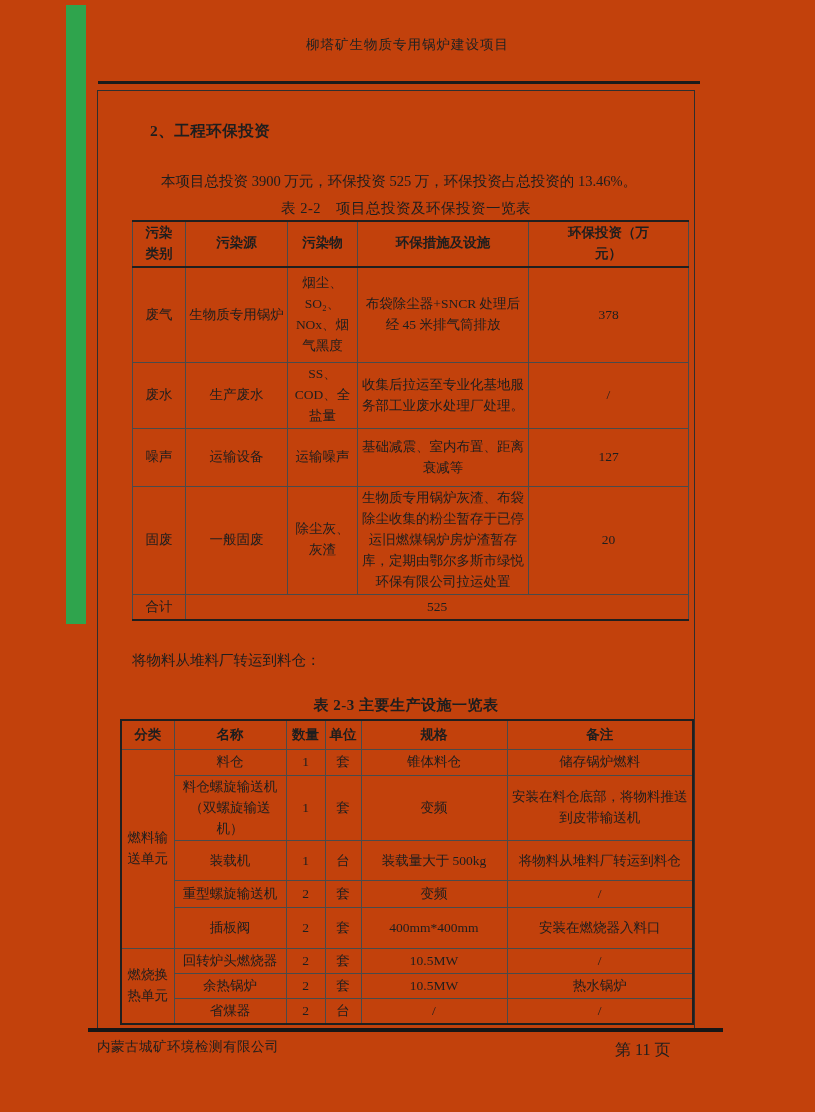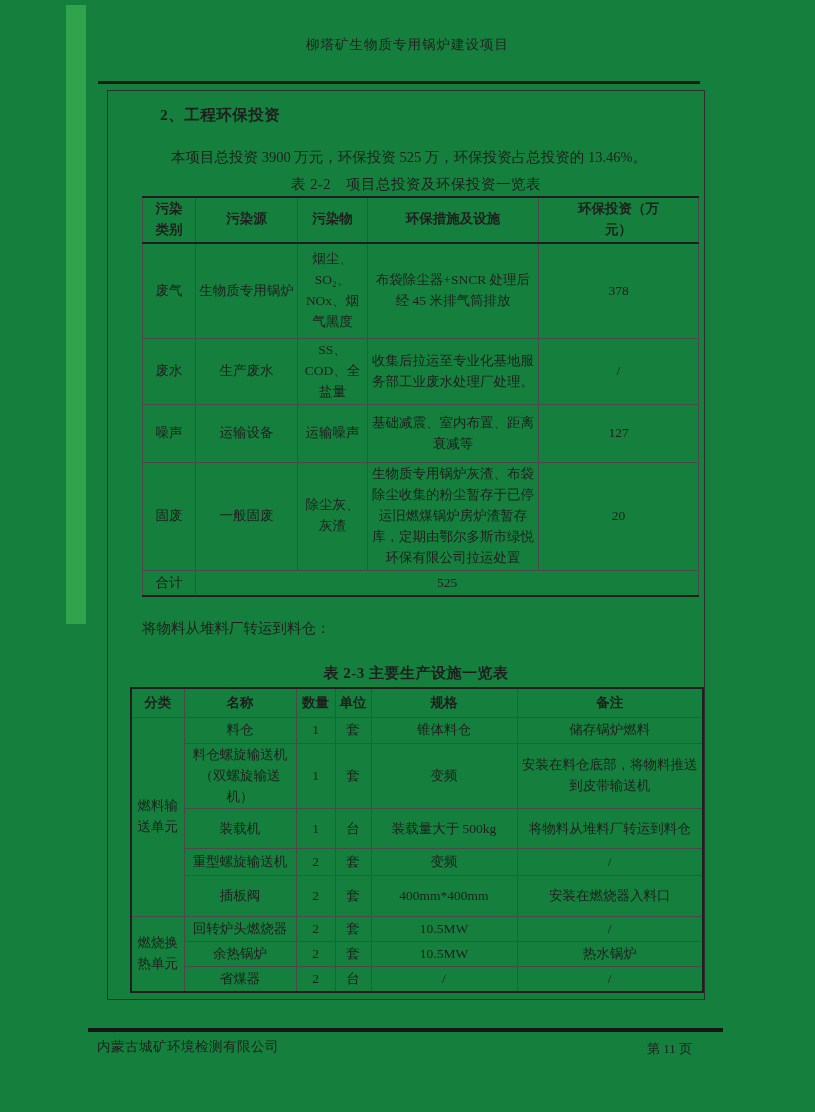--- a/index.html
+++ b/index.html
@@ -1,65 +1,65 @@
 <!DOCTYPE html>
 <html><head>
 <meta charset="utf-8">
 <style>
   * { margin:0; padding:0; box-sizing:border-box; }
   html,body { background:#ffffff; }
   .page {
     position:relative;
     width:815px; height:1112px;
-    background:#15803d;
+    background:#c2410c;
     color:#1e1e1e;
     font-family:"Liberation Serif","DejaVu Serif",serif;
     overflow:hidden;
   }
   .green-bar {
     position:absolute; left:66px; top:5px; width:20px; height:619px;
     background:#2fa44d;
   }
   .header-title {
     position:absolute; top:36px; left:0; width:100%;
     text-align:center; font-size:13.5px; letter-spacing:1px; color:#222;
   }
   .top-rule {
     position:absolute; left:98px; top:81px; width:602px; height:3px;
     background:#1b1b1b;
   }
   .content-box {
-    position:absolute; left:107px; top:90px; width:598px;
+    position:absolute; left:97px; top:90px; width:598px;
     border:1.5px solid #2e2e2e;
-    padding:6px 14px 6px 34px;
+    padding:22px 14px 6px 34px;
     background:transparent;
   }
   .sec-title { font-size:15.5px; font-weight:bold; margin:8px 0 0 18px; letter-spacing:0.5px; }
-  .para { font-size:14.5px; line-height:30px; margin-top:16px; }
+  .para { font-size:14.5px; line-height:30px; margin-top:24px; }
   .para.indent { text-indent:2em; }
   .tbl-caption { text-align:center; font-size:14.5px; margin:3px 0 2px; letter-spacing:0.5px; }
   .tbl-caption.bold { font-weight:bold; font-size:15px; margin:21px 0 4px; }
 
   table { border-collapse:collapse; table-layout:fixed; font-size:13.5px; }
   td, th { border:1px solid #4a4a4a; text-align:center; vertical-align:middle;
            padding:1px 3px; line-height:1.55; font-weight:normal; }
   .t22 { width:556px; border-top:2.5px solid #1f1f1f; border-bottom:2.5px solid #1f1f1f; margin-top:2px; }
   .t22 .head th { font-weight:bold; border-bottom:2px solid #1f1f1f; }
   .t23 { width:572px; margin-left:-12px; border:2px solid #1f1f1f; }
   .t23 .head th { font-weight:bold; }
   .pre { white-space:pre-line; }
   .rh50{height:42px} .rh96{height:96px} .rh62{height:62px} .rh58{height:58px}
   .rh98{height:98px} .rh26{height:26px}
   .qh29{height:29px} .qh26{height:26px} .qh40{height:40px} .qh27{height:27px} .qh41{height:41px} .qh25{height:25px}
 
   .sec3-title { margin-top:12px; }
   .footer-rule { position:absolute; left:88px; top:1028px; width:635px; height:3.5px;
                  background:#161616; border-top:1px solid #161616; }
   .footer-company { position:absolute; left:97px; top:1038px; font-size:13.5px; letter-spacing:0.5px; }
-  .footer-page { position:absolute; left:647px; top:1040px; font-size:13px;text-align:right; }
+  .footer-page { position:absolute; left:615px; top:1040px; font-size:16px;text-align:right; }
 </style>
 </head>
 <body>
 
 <div class="page">
 
   <div class="green-bar" style="background: rgb(47, 164, 77);"></div>
 
   <div class="header-title">柳塔矿生物质专用锅炉建设项目</div>
   <div class="top-rule"></div>

